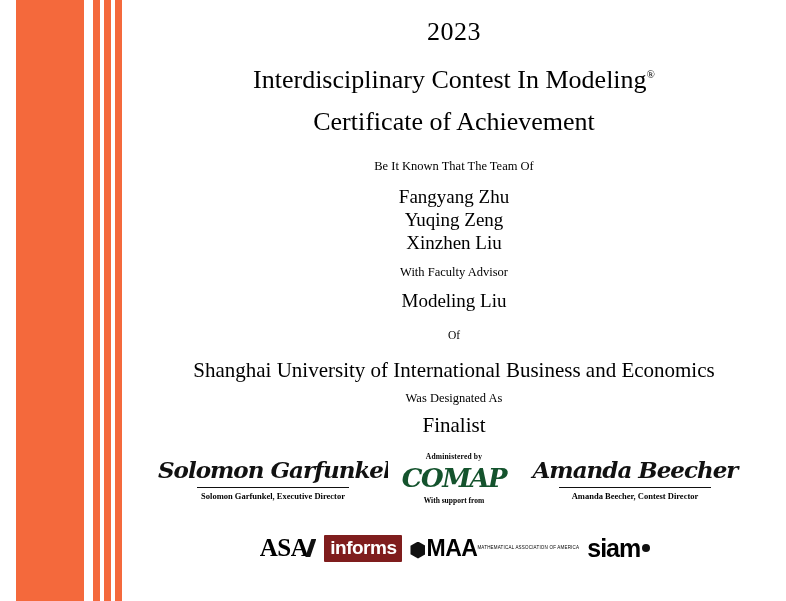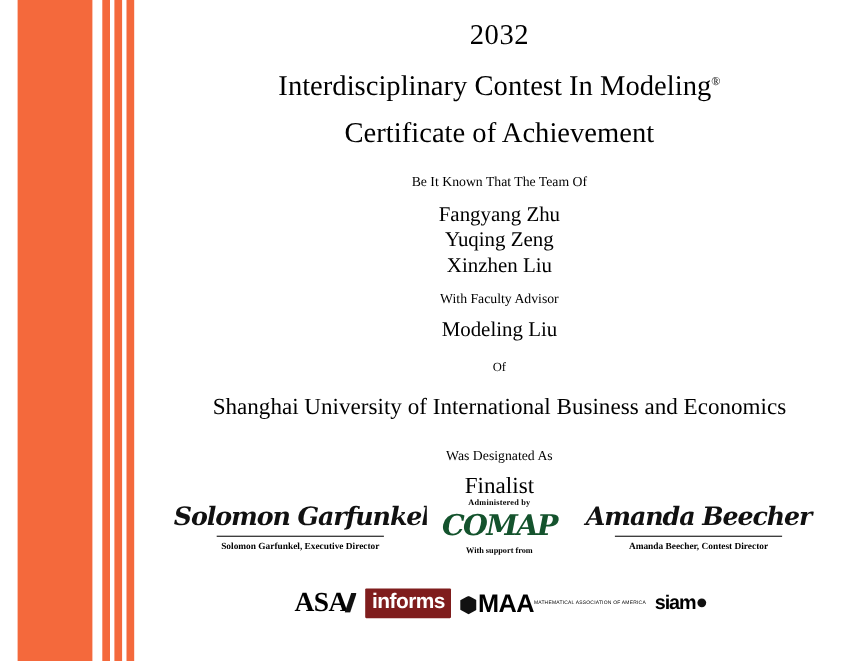--- a/index.html
+++ b/index.html
@@ -97,21 +97,21 @@
     line-height: 14px;
   }
 
   .school {
     margin-top: 15px;
     font-size: 21px;
     line-height: 26px;
   }
 
   .designated {
-    margin-top: 24px;
+    margin-top: 7px;
     font-size: 12.5px;
     line-height: 16px;
   }
 
   .award {
     margin-top: 6px;
     font-size: 21px;
     line-height: 26px;
   }
 
@@ -265,21 +265,21 @@
     width: 15px;
     height: 17px;
     background: #111;
     clip-path: polygon(50% 0, 100% 25%, 100% 75%, 50% 100%, 0 75%, 0 25%);
     vertical-align: -3px;
     margin-right: 1px;
   }
   .logo-siam {
     font-family: "Liberation Sans", sans-serif;
     font-weight: bold;
-    font-size: 18px;
+    font-size: 25px;
     letter-spacing: -1px;
     position: relative;
   }
   .siam-dot {
     display: inline-block;
     width: 8px;
     height: 8px;
     background: #111;
     border-radius: 50%;
     margin-left: 2px;
@@ -293,21 +293,21 @@
 
   <div class="left-bars">
     <div class="bar bar-wide"></div>
     <div class="bar bar-thin1"></div>
     <div class="bar bar-thin2"></div>
     <div class="bar bar-thin3"></div>
   </div>
 
   <div class="content">
 
-    <div class="year">2032</div>
+    <div class="year">2023</div>
 
     <div class="contest-title">
       <span>Interdisciplinary Contest In Modeling</span><span class="reg">®</span>
     </div>
 
     <div class="cert-subtitle">Certificate of Achievement</div>
 
     <div class="small-line">Be It Known That The Team Of</div>
 
     <div class="members">

